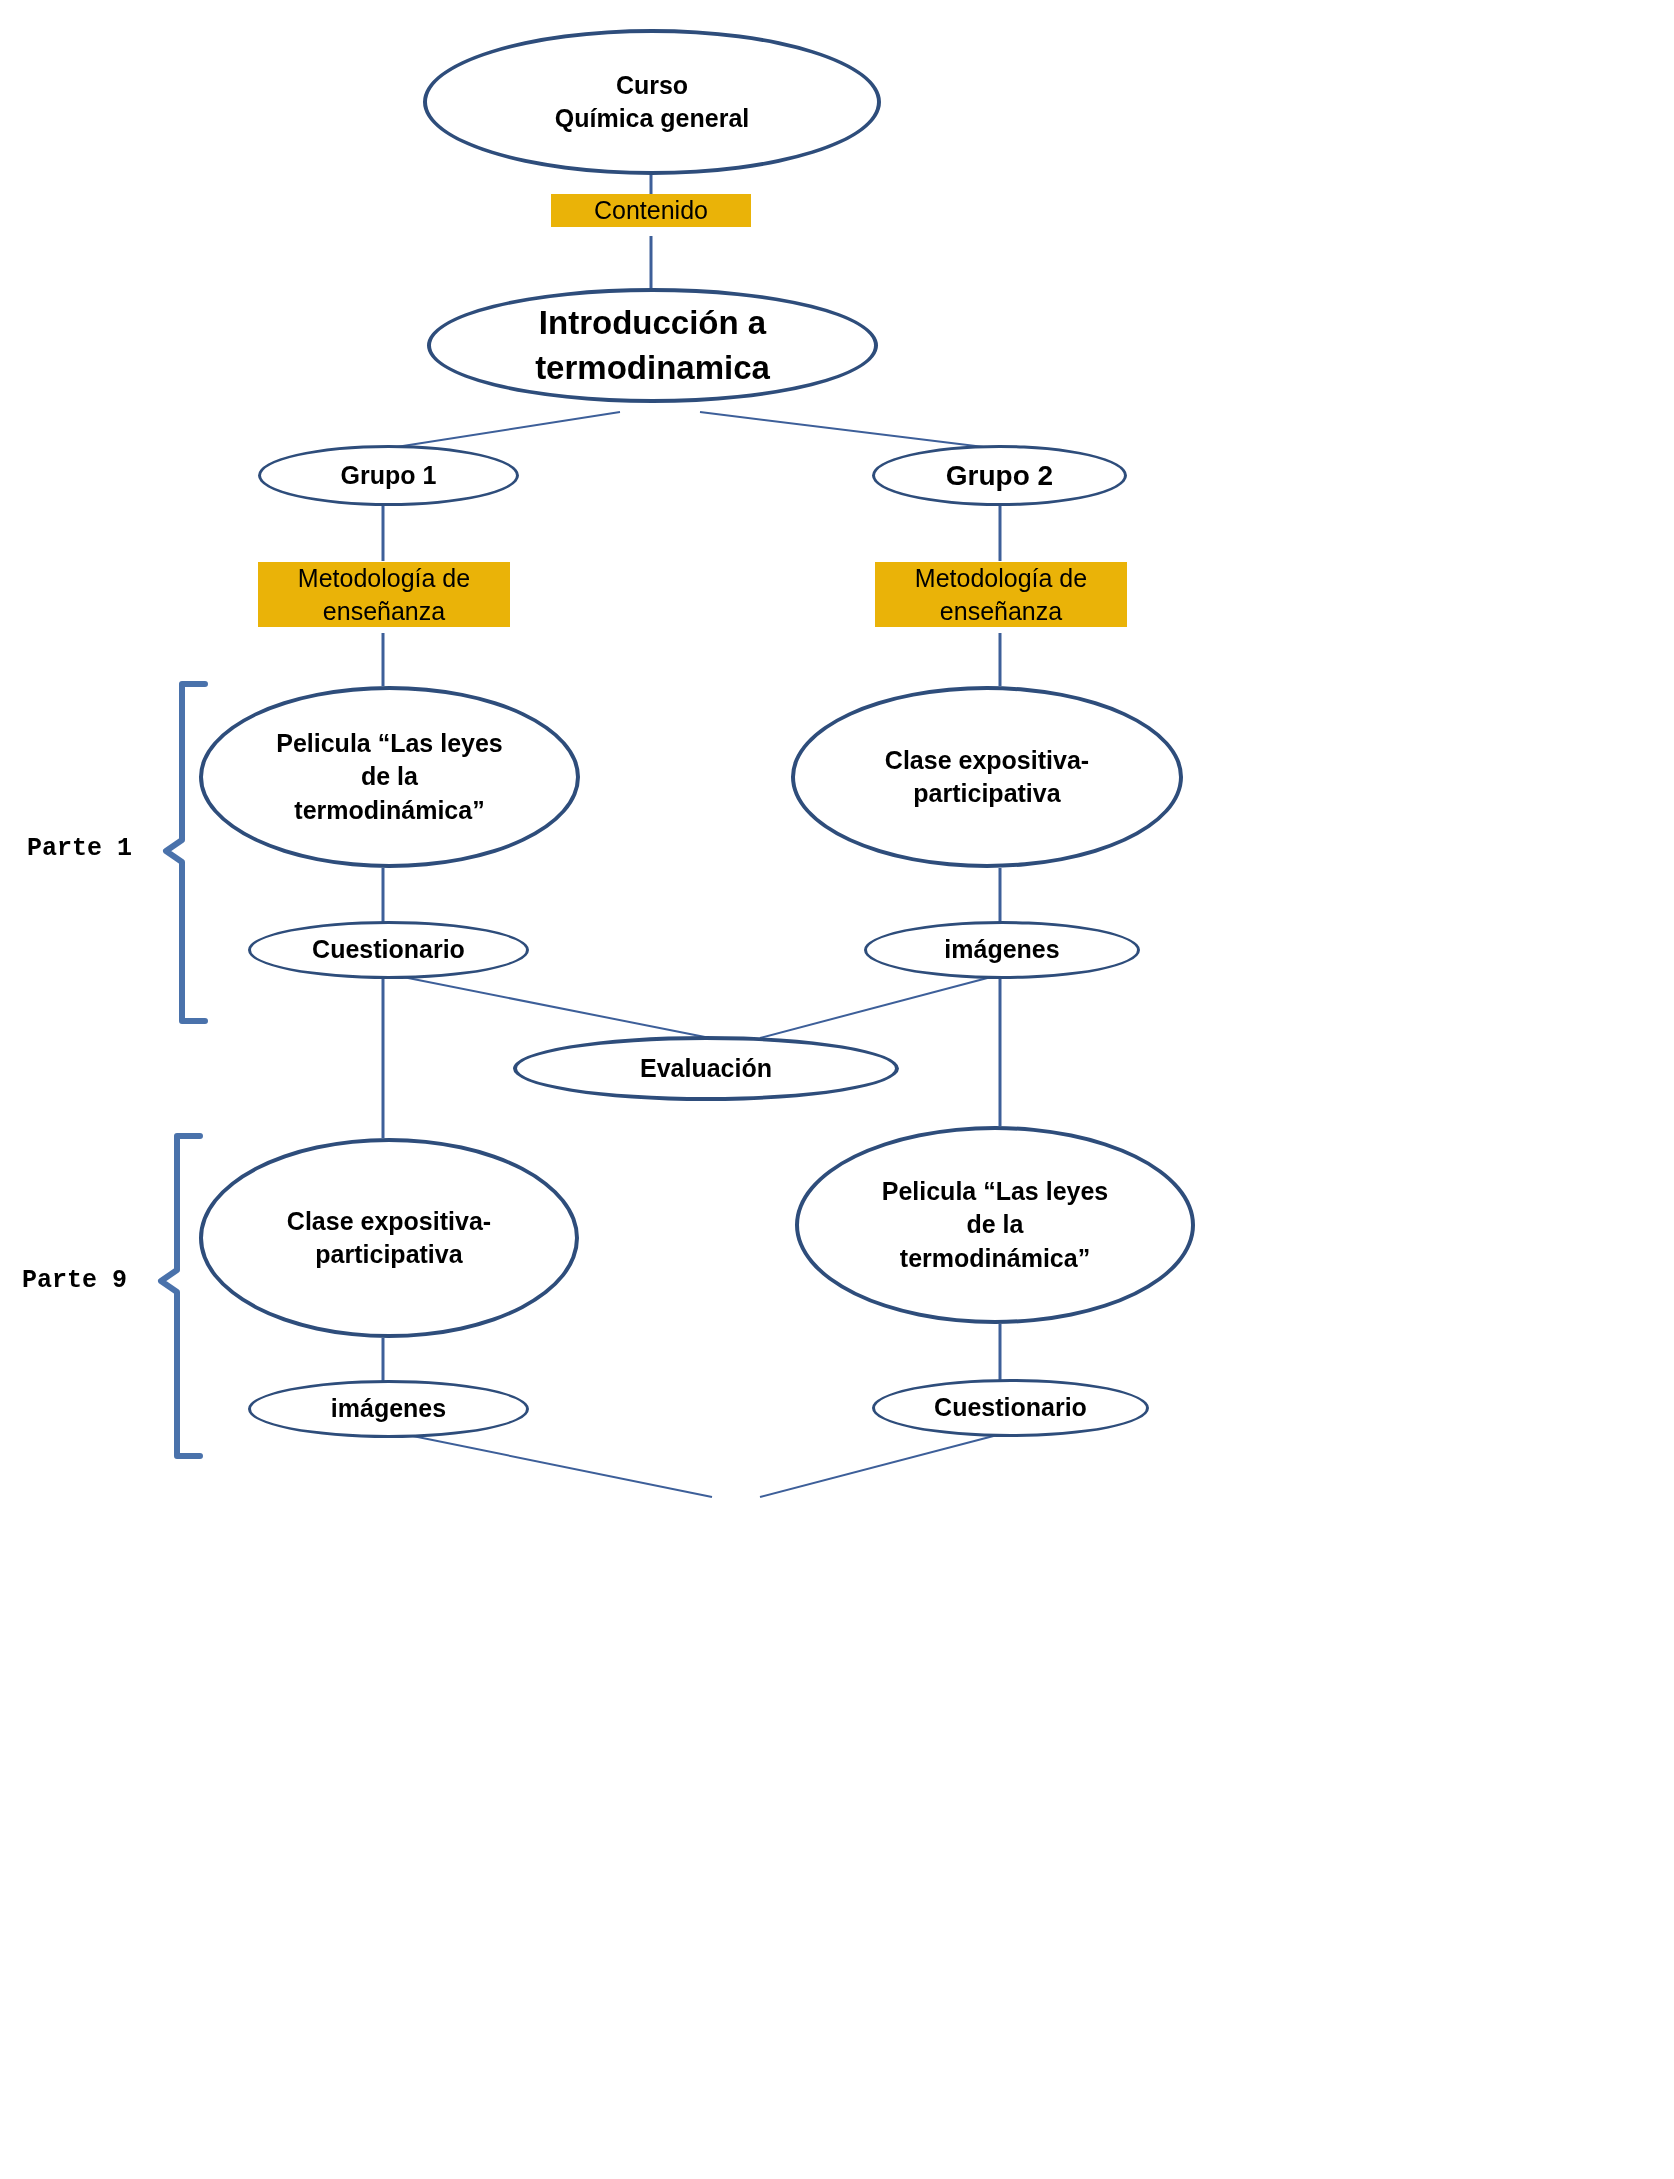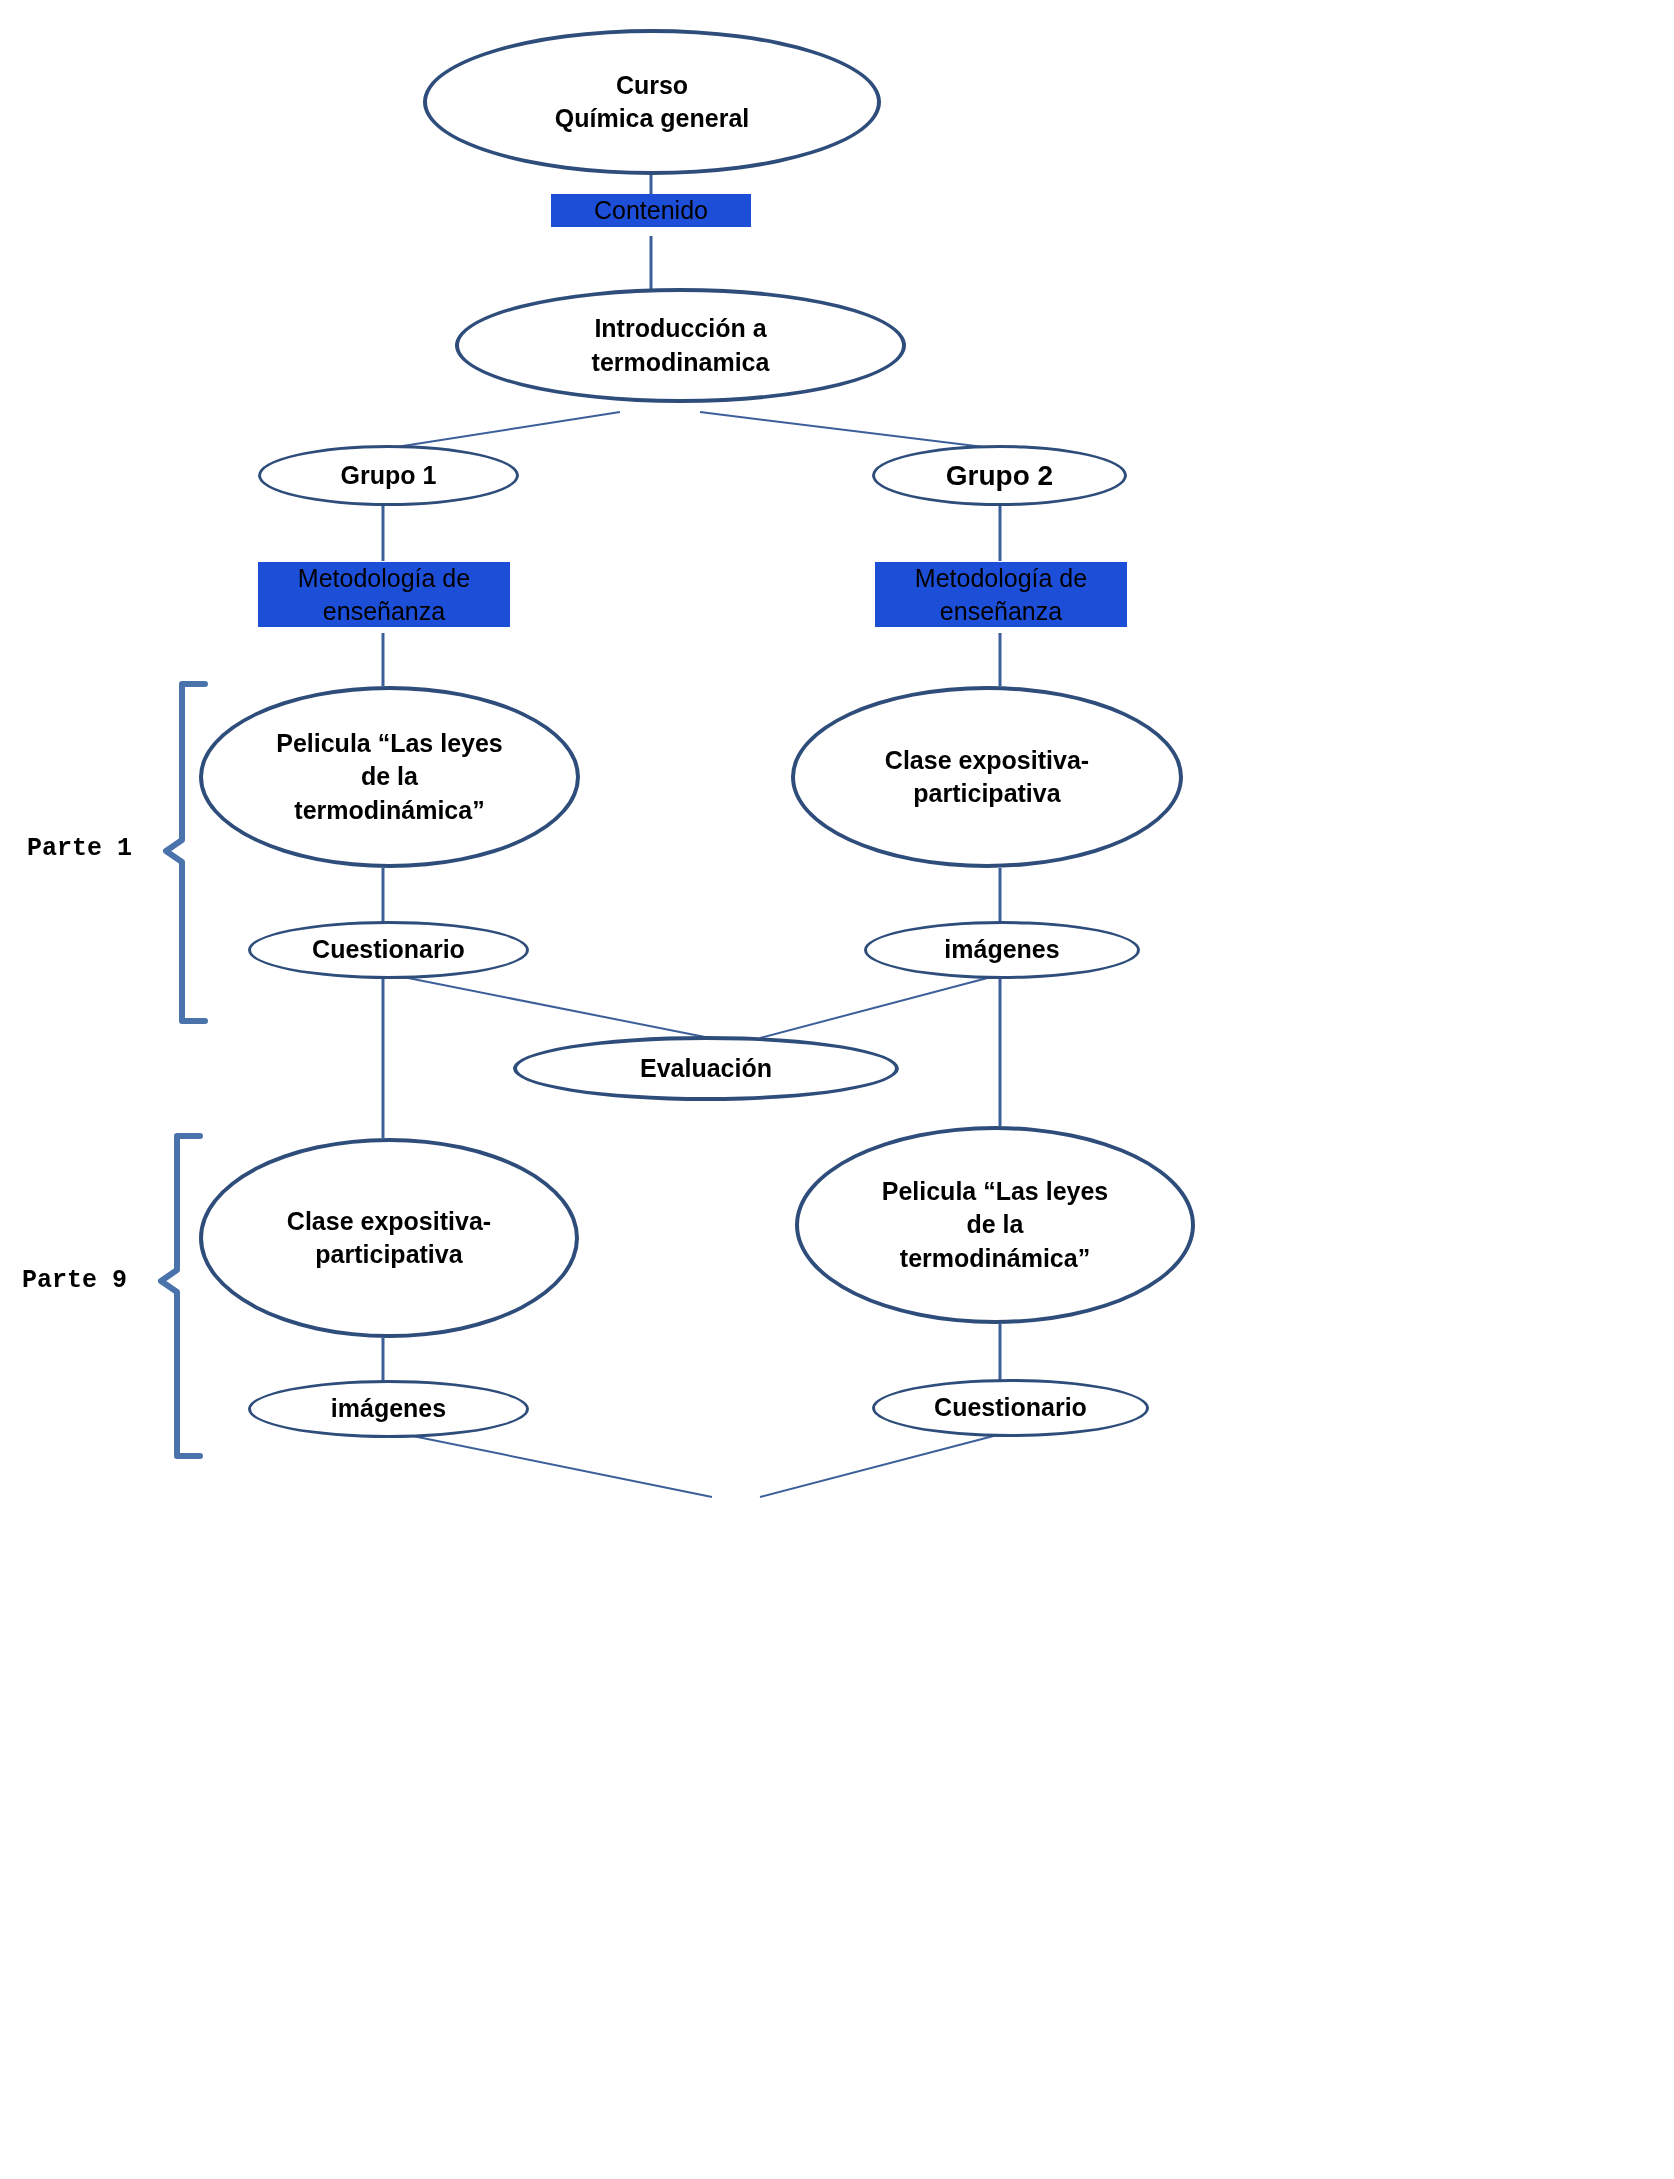--- a/index.html
+++ b/index.html
@@ -49,21 +49,21 @@
   .node.thin { border-width: 3px; justify-content: center; }
 
   .edge-label {
     position: absolute;
     text-align: center;
     font-weight: normal;
     color: #000000;
     line-height: 1.30;
     white-space: pre-line;
     z-index: 3;
-    background: #1d4ed8;
+    background: #eab308;
   }
   .part-label {
     position: absolute;
     font-weight: bold;
     color: #000000;
     z-index: 3;
     font-family: Liberation Mono, monospace;
   }
 </style>
 </head>
@@ -108,21 +108,21 @@
     <path d="M 200 1128 L 177 1128 L 177 1262 L 161 1273 L 177 1284 L 177 1448 L 200 1448" fill="none" stroke="#4a72ab" stroke-width="6" stroke-linejoin="round" stroke-linecap="round"></path>
   </svg>
 
   <div class="node" style="left:423px; top:21px; width:458px; height:146px; font-size:25px;">
     <span class="txt">Curso
 Química general</span>
   </div>
 
   <div class="edge-label" style="left:551px; top:186px; width:200px; font-size:25px;">Contenido</div>
 
-  <div class="node" style="left:455px; top:280px; width:451px; height:115px; font-size:25px;">
+  <div class="node" style="left:427px; top:280px; width:451px; height:115px; font-size:33px;">
     <span class="txt">Introducción a
 termodinamica</span>
   </div>
 
   <div class="node thin" style="left:258px; top:437px; width:261px; height:61px; font-size:25px;">
     <span class="txt">Grupo 1</span>
   </div>
 
   <div class="node thin" style="left:872px; top:437px; width:255px; height:61px; font-size:28px;">
     <span class="txt">Grupo 2</span>

